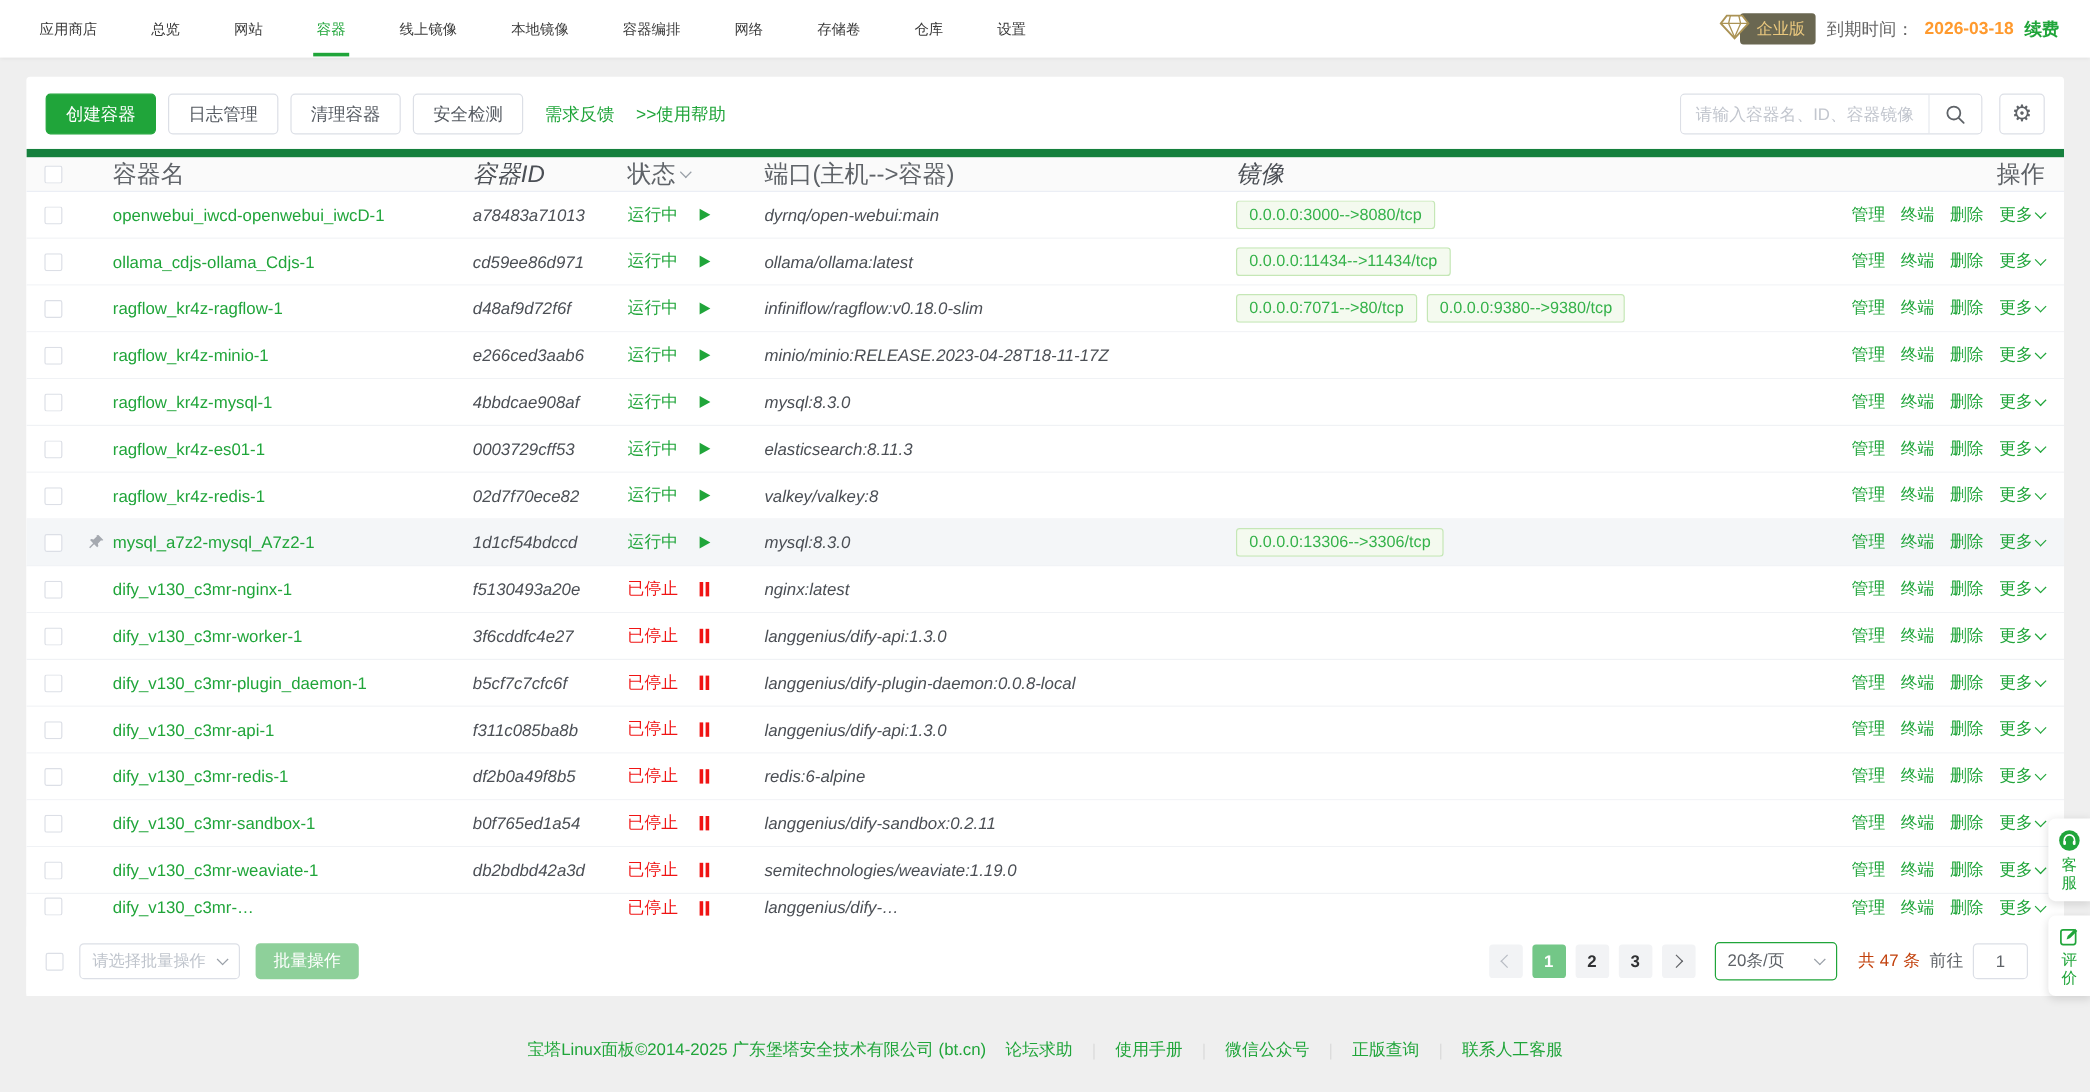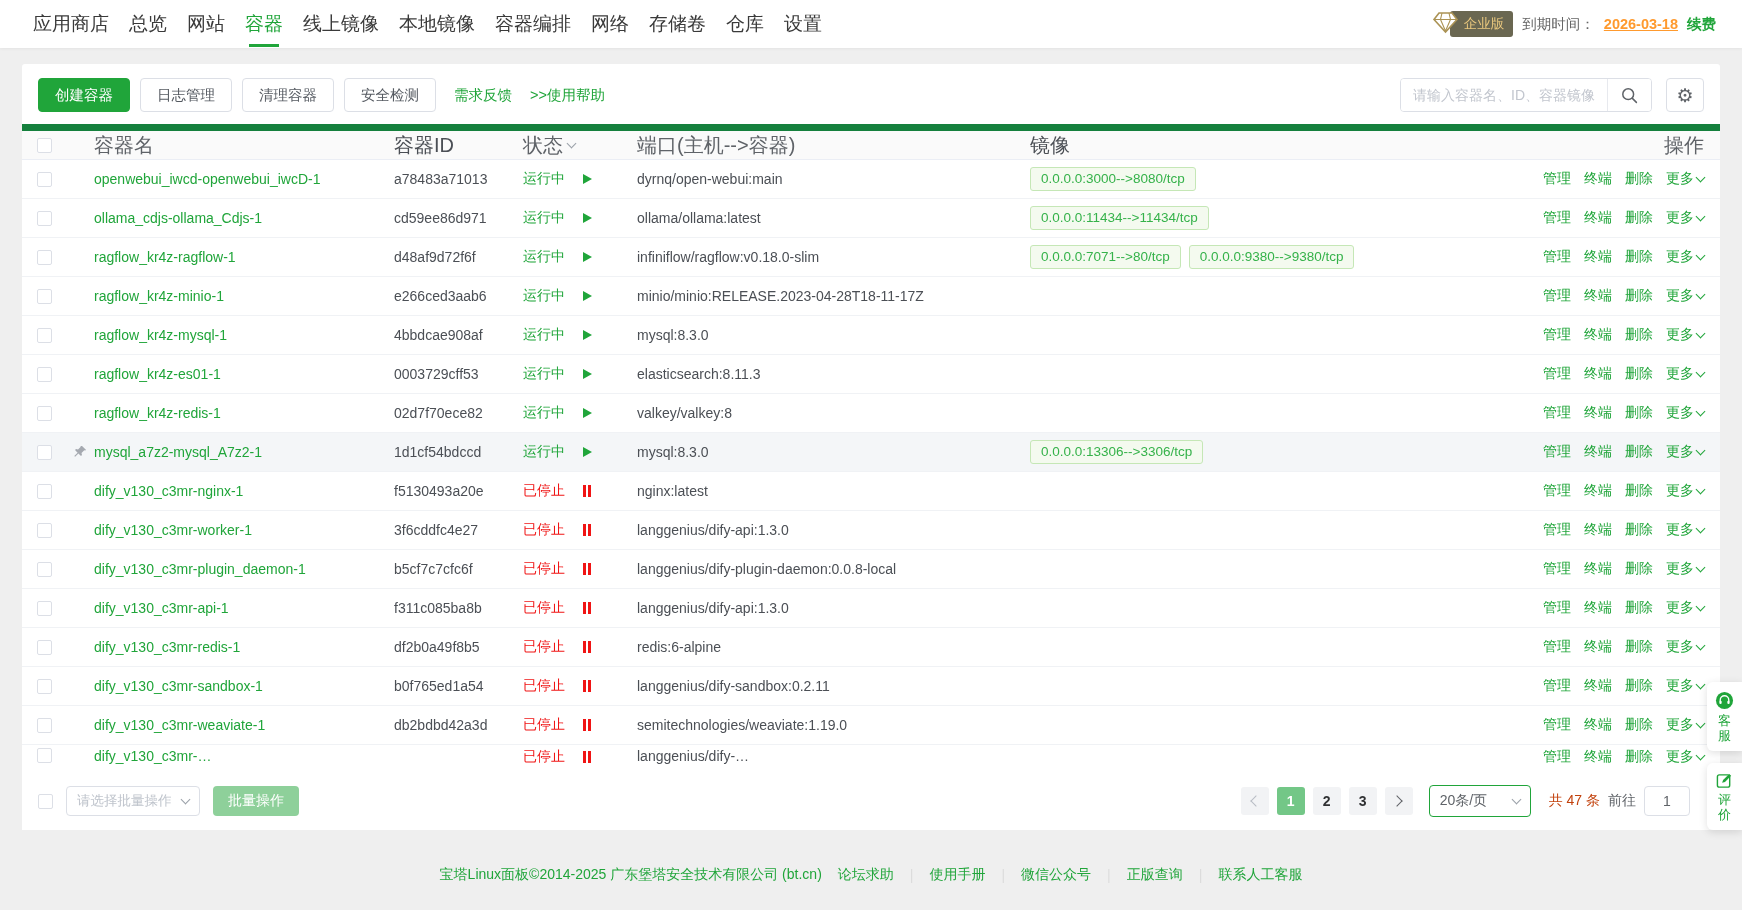--- a/index.html
+++ b/index.html
@@ -8,30 +8,30 @@
     --vip-bg:#6a6751; --vip-text:#eac87e; --active-page:#73c787; --batch-btn:#8ed09a;
   }
   *{box-sizing:border-box;}
   html,body{margin:0;padding:0;}
   body{
     width:1742px;height:910px;overflow:hidden;background:#efefef;
     font-family:"Liberation Sans","DejaVu Sans",sans-serif;color:#333;font-size:14px;
   }
   
   .topnav{height:48px;background:#fff;display:flex;align-items:center;padding:0 26px 0 33px;box-shadow:0 1px 3px rgba(0,0,0,.05);position:relative;z-index:5;}
-  .nav-items{display:flex;gap:20px;font-size:19px;color:#3a3a3a;}
+  .nav-items{display:flex;gap:45px;font-size:12px;color:#3a3a3a;}
   .nav-item{position:relative;height:48px;line-height:48px;cursor:pointer;white-space:nowrap;}
   .nav-item.active{color:var(--primary);}
   .nav-item.active::after{content:"";position:absolute;left:50%;transform:translateX(-50%);bottom:1px;width:30px;height:3px;background:var(--primary);}
   .nav-right{margin-left:auto;display:flex;align-items:center;gap:9px;font-size:14.5px;}
   .vip-wrap{display:flex;align-items:center;}
   .vip-diamond{margin-right:-9px;position:relative;z-index:2;}
   .vip-badge{background:var(--vip-bg);color:var(--vip-text);padding:4px 9px 4px 14px;border-radius:3px;font-size:13.5px;}
   .expire-label{color:#666;}
-  .expire-date{color:var(--expire);font-weight:bold;text-decoration:underline;}
+  .expire-date{color:var(--expire);font-weight:bold;}
   .renew-link{color:var(--primary);font-weight:bold;cursor:pointer;}
   
   .card{margin:16px 22px 0;background:#fff;border-radius:3px;}
   .toolbar{display:flex;align-items:center;padding:14px 16px 12px;gap:10px;}
   .btn{height:34px;border-radius:4px;font-size:14.5px;display:inline-flex;align-items:center;padding:0 16px;cursor:pointer;border:1px solid #dcdfe6;background:#fff;color:#555a61;white-space:nowrap;}
   .btn-primary{background:var(--primary);border-color:var(--primary);color:#fff;}
   .tool-link{color:var(--primary);font-size:14.5px;margin-left:8px;cursor:pointer;white-space:nowrap;}
   .toolbar-right{margin-left:auto;display:flex;align-items:center;gap:14px;}
   .search-box{display:flex;height:34px;border:1px solid #dcdfe6;border-radius:4px;overflow:hidden;background:#fff;align-items:stretch;}
   .search-input{border:none;outline:none;width:206px;padding:0 12px;font-size:14px;color:#333;}
@@ -45,21 +45,21 @@
   .trow{height:39px;border-bottom:1px solid #f0f2f5;font-size:14px;background:#fff;}
   .trow.pinned{background:#f4f6f8;}
   .trow.partial{align-items:flex-start;}
   .trow.partial .cell{padding-top:3px;}
   .cell{overflow:hidden;white-space:nowrap;}
   .c-check{display:flex;padding-left:15px;}
   .checkbox{width:15px;height:15px;border:1px solid #dcdfe6;border-radius:2px;background:#fff;display:inline-block;cursor:pointer;flex:0 0 auto;}
   .c-name{padding-left:24px;position:relative;}
   .pin-icon{position:absolute;left:3px;top:50%;transform:translateY(-50%);display:flex;}
   .name-link{color:var(--primary);cursor:pointer;text-decoration:none;}
-  .c-id,.c-image{padding-left:24px;color:#4b4f55;}
+  .c-id,.c-image{padding-left:24px;color:#4b4f55;font-style:italic;}
   .c-status{padding-left:25px;}
   .status{display:flex;align-items:center;gap:18px;}
   .status-running{color:var(--primary);}
   .status-stopped{color:var(--stopped);}
   .play-icon{width:0;height:0;border-left:9px solid currentColor;border-top:5.5px solid transparent;border-bottom:5.5px solid transparent;display:inline-block;}
   .pause-icon{display:inline-flex;gap:2px;}
   .pause-icon i{display:inline-block;width:3px;height:12px;background:currentColor;}
   .c-ports{padding-left:24px;display:flex;gap:8px;}
   .port-badge{border:1px solid var(--port-border);background:var(--port-bg);color:var(--port-text);font-size:13.5px;padding:3px 10px;border-radius:3px;line-height:1.25;}
   .c-actions{display:flex;justify-content:flex-end;padding-right:16px;gap:13px;}

